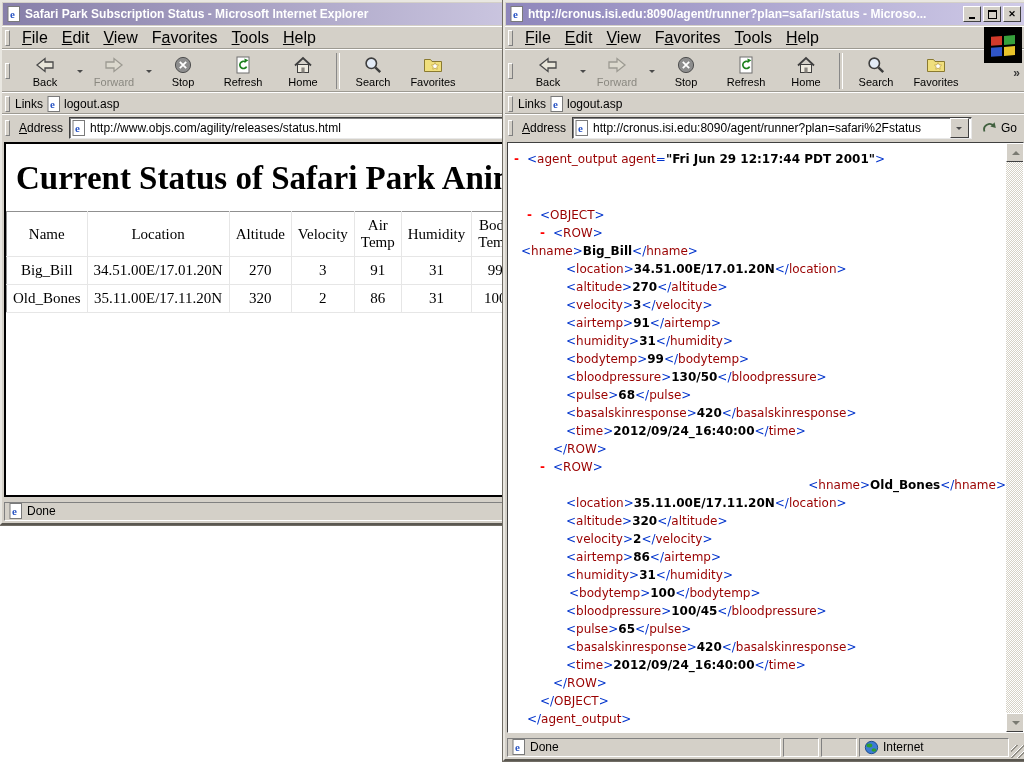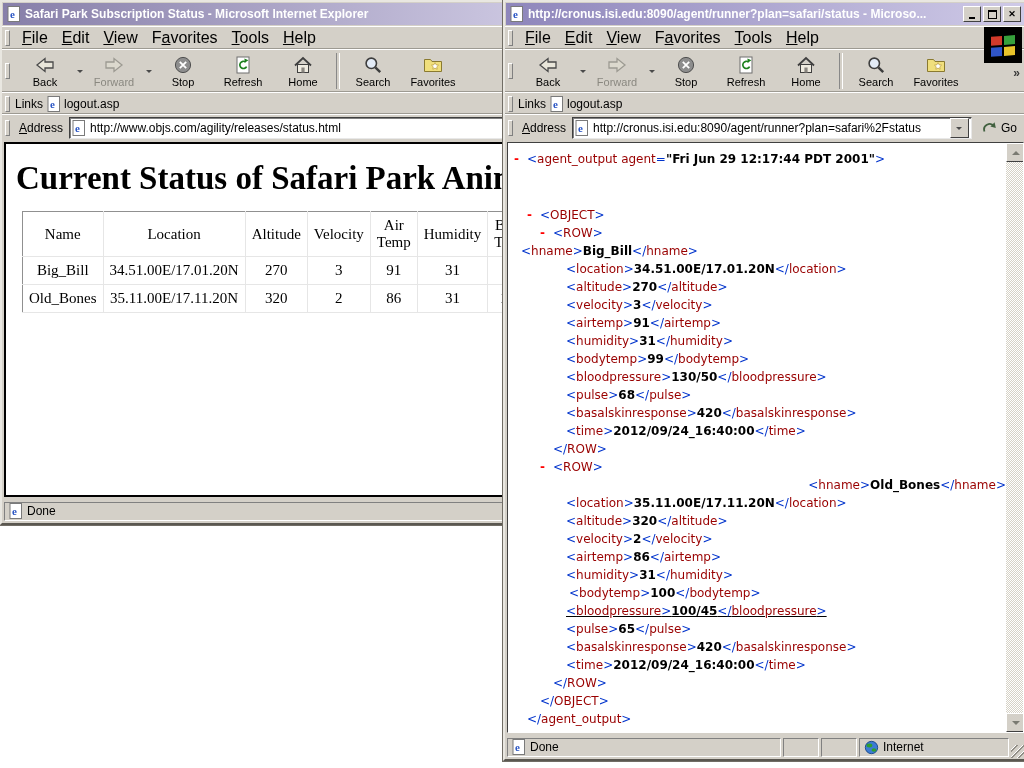--- a/index.html
+++ b/index.html
@@ -49,21 +49,21 @@
              display:flex;align-items:center;justify-content:center;flex:none;margin-left:auto;}
   .go-btn{display:flex;align-items:center;gap:3px;padding:1px 6px;font-size:12px;flex:none;}
 
   .content{flex:1;background:#fff;position:relative;overflow:hidden;
            border:1px solid;border-color:#404040 #ffffff #ffffff #404040;margin:1px 2px;}
   .content-left{border:2px solid #000;}
 
   
   .page-left{font-family:"Liberation Serif",serif;color:#000;}
   .page-h1{font-size:33px;font-weight:bold;margin:16px 0 14px 10px;white-space:nowrap;}
-  .safari-table{border-collapse:collapse;margin-left:16px;font-size:15px;
+  .safari-table{border-collapse:collapse;margin-left:0;font-size:15px;
                 font-family:"Liberation Serif",serif;}
   .safari-table th,.safari-table td{border:1px solid;border-color:#909090 #e6e6e6 #e6e6e6 #909090;
       text-align:center;padding:2px 6px;font-weight:normal;background:#fff;}
   .safari-table{border:1px solid;border-color:#e6e6e6 #808080 #808080 #e6e6e6;}
   .safari-table th{height:40px;}
   .safari-table td{height:23px;}
 
   
   .xml-pane{position:absolute;inset:0;right:17px;overflow:hidden;padding-top:7px;
             font-family:"DejaVu Sans",sans-serif;font-size:12px;line-height:18px;color:#000;}
@@ -464,21 +464,21 @@
         <div class="xline" style="padding-left: 45px;"><span class="xsp"></span><span class="xb">&lt;</span><span class="xt">time</span><span class="xb">&gt;</span><span class="xv">2012/09/24_16:40:00</span><span class="xb">&lt;/</span><span class="xt">time</span><span class="xb">&gt;</span></div>
         <div class="xline" style="padding-left: 32px;"><span class="xsp"></span><span class="xb">&lt;/</span><span class="xt">ROW</span><span class="xb">&gt;</span></div>
         <div class="xline" style="padding-left: 32px;"><span class="xmark">-</span><span class="xb">&lt;</span><span class="xt">ROW</span><span class="xb">&gt;</span></div>
         <div class="xline" style="padding-left: 45px; text-align: right;"><span class="xsp"></span><span class="xb">&lt;</span><span class="xt">hname</span><span class="xb">&gt;</span><span class="xv">Old_Bones</span><span class="xb">&lt;/</span><span class="xt">hname</span><span class="xb">&gt;</span></div>
         <div class="xline" style="padding-left: 45px;"><span class="xsp"></span><span class="xb">&lt;</span><span class="xt">location</span><span class="xb">&gt;</span><span class="xv">35.11.00E/17.11.20N</span><span class="xb">&lt;/</span><span class="xt">location</span><span class="xb">&gt;</span></div>
         <div class="xline" style="padding-left: 45px;"><span class="xsp"></span><span class="xb">&lt;</span><span class="xt">altitude</span><span class="xb">&gt;</span><span class="xv">320</span><span class="xb">&lt;/</span><span class="xt">altitude</span><span class="xb">&gt;</span></div>
         <div class="xline" style="padding-left: 45px;"><span class="xsp"></span><span class="xb">&lt;</span><span class="xt">velocity</span><span class="xb">&gt;</span><span class="xv">2</span><span class="xb">&lt;/</span><span class="xt">velocity</span><span class="xb">&gt;</span></div>
         <div class="xline" style="padding-left: 45px;"><span class="xsp"></span><span class="xb">&lt;</span><span class="xt">airtemp</span><span class="xb">&gt;</span><span class="xv">86</span><span class="xb">&lt;/</span><span class="xt">airtemp</span><span class="xb">&gt;</span></div>
         <div class="xline" style="padding-left: 45px;"><span class="xsp"></span><span class="xb">&lt;</span><span class="xt">humidity</span><span class="xb">&gt;</span><span class="xv">31</span><span class="xb">&lt;/</span><span class="xt">humidity</span><span class="xb">&gt;</span></div>
         <div class="xline" style="padding-left: 48px;"><span class="xsp"></span><span class="xb">&lt;</span><span class="xt">bodytemp</span><span class="xb">&gt;</span><span class="xv">100</span><span class="xb">&lt;/</span><span class="xt">bodytemp</span><span class="xb">&gt;</span></div>
-        <div class="xline" style="padding-left: 45px; text-decoration: underline;"><span class="xsp"></span><span class="xb">&lt;</span><span class="xt">bloodpressure</span><span class="xb">&gt;</span><span class="xv">100/45</span><span class="xb">&lt;/</span><span class="xt">bloodpressure</span><span class="xb">&gt;</span></div>
+        <div class="xline" style="padding-left: 45px;"><span class="xsp"></span><span class="xb">&lt;</span><span class="xt">bloodpressure</span><span class="xb">&gt;</span><span class="xv">100/45</span><span class="xb">&lt;/</span><span class="xt">bloodpressure</span><span class="xb">&gt;</span></div>
         <div class="xline" style="padding-left: 45px;"><span class="xsp"></span><span class="xb">&lt;</span><span class="xt">pulse</span><span class="xb">&gt;</span><span class="xv">65</span><span class="xb">&lt;/</span><span class="xt">pulse</span><span class="xb">&gt;</span></div>
         <div class="xline" style="padding-left: 45px;"><span class="xsp"></span><span class="xb">&lt;</span><span class="xt">basalskinresponse</span><span class="xb">&gt;</span><span class="xv">420</span><span class="xb">&lt;/</span><span class="xt">basalskinresponse</span><span class="xb">&gt;</span></div>
         <div class="xline" style="padding-left: 45px;"><span class="xsp"></span><span class="xb">&lt;</span><span class="xt">time</span><span class="xb">&gt;</span><span class="xv">2012/09/24_16:40:00</span><span class="xb">&lt;/</span><span class="xt">time</span><span class="xb">&gt;</span></div>
         <div class="xline" style="padding-left: 32px;"><span class="xsp"></span><span class="xb">&lt;/</span><span class="xt">ROW</span><span class="xb">&gt;</span></div>
         <div class="xline" style="padding-left: 19px;"><span class="xsp"></span><span class="xb">&lt;/</span><span class="xt">OBJECT</span><span class="xb">&gt;</span></div>
         <div class="xline" style="padding-left: 6px;"><span class="xsp"></span><span class="xb">&lt;/</span><span class="xt">agent_output</span><span class="xb">&gt;</span></div>
       </div>
     <div class="vscroll">
       <span class="sbtn up">
           <span class="tri-up"></span>

